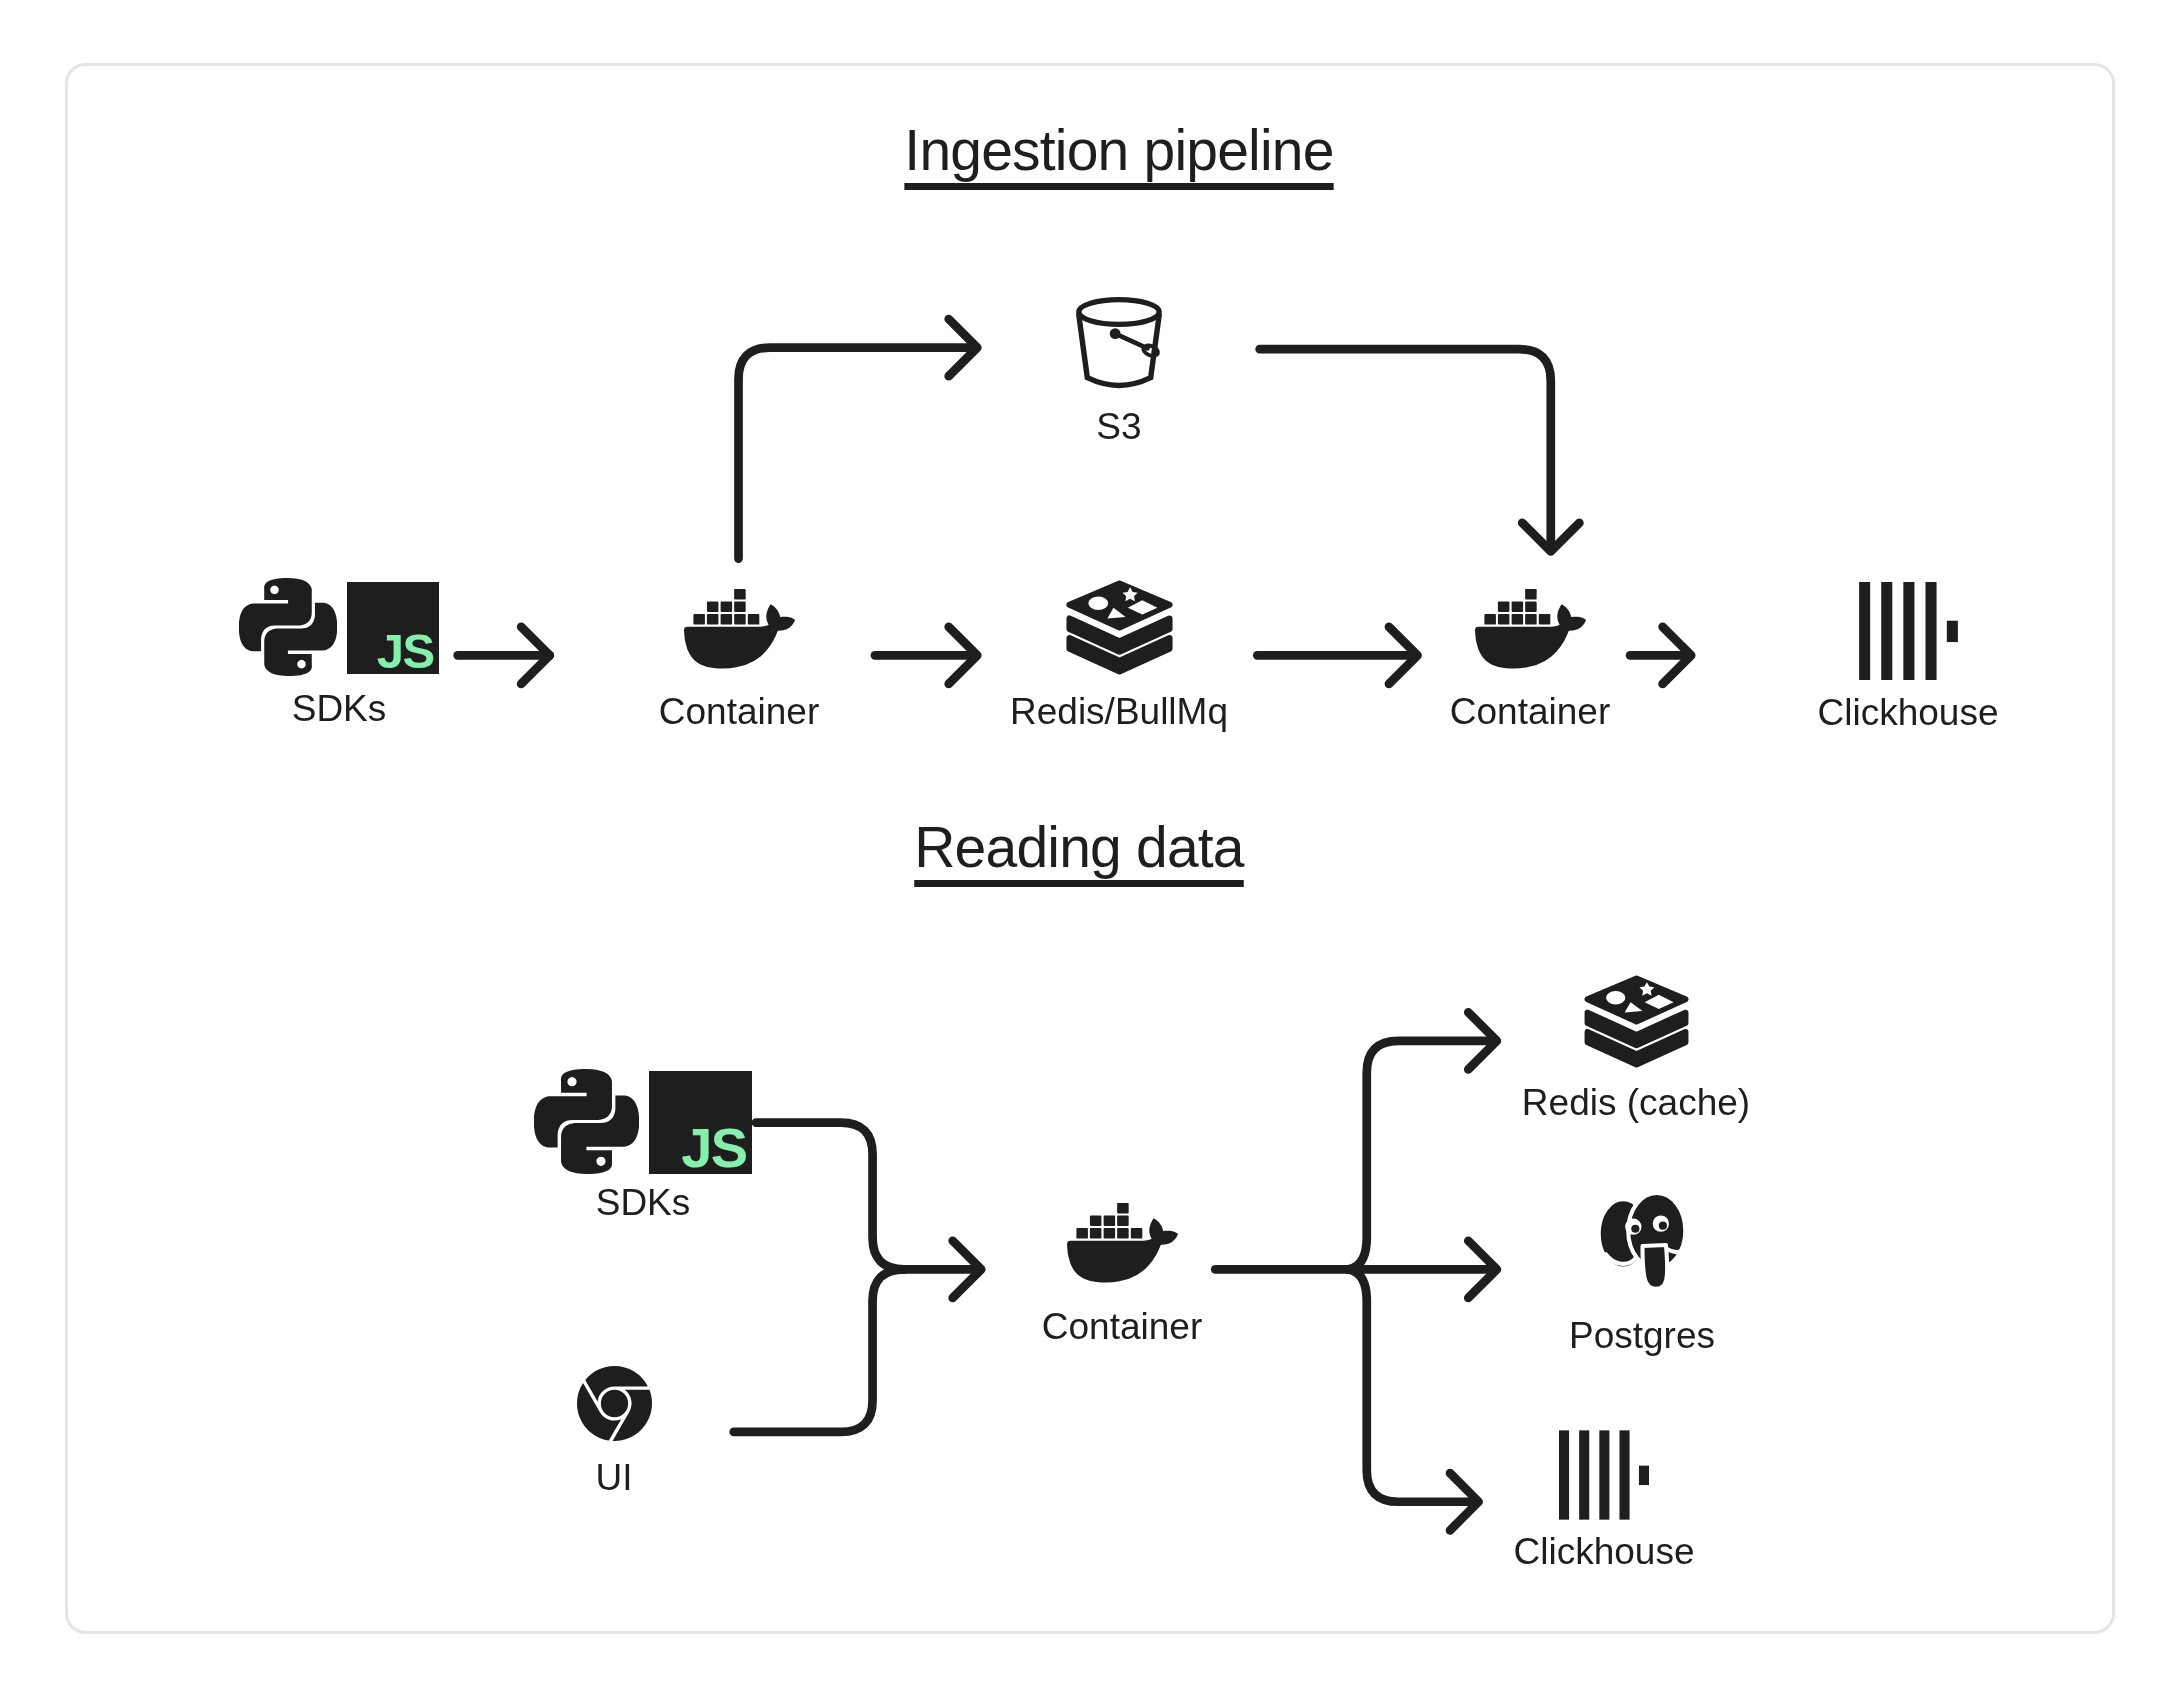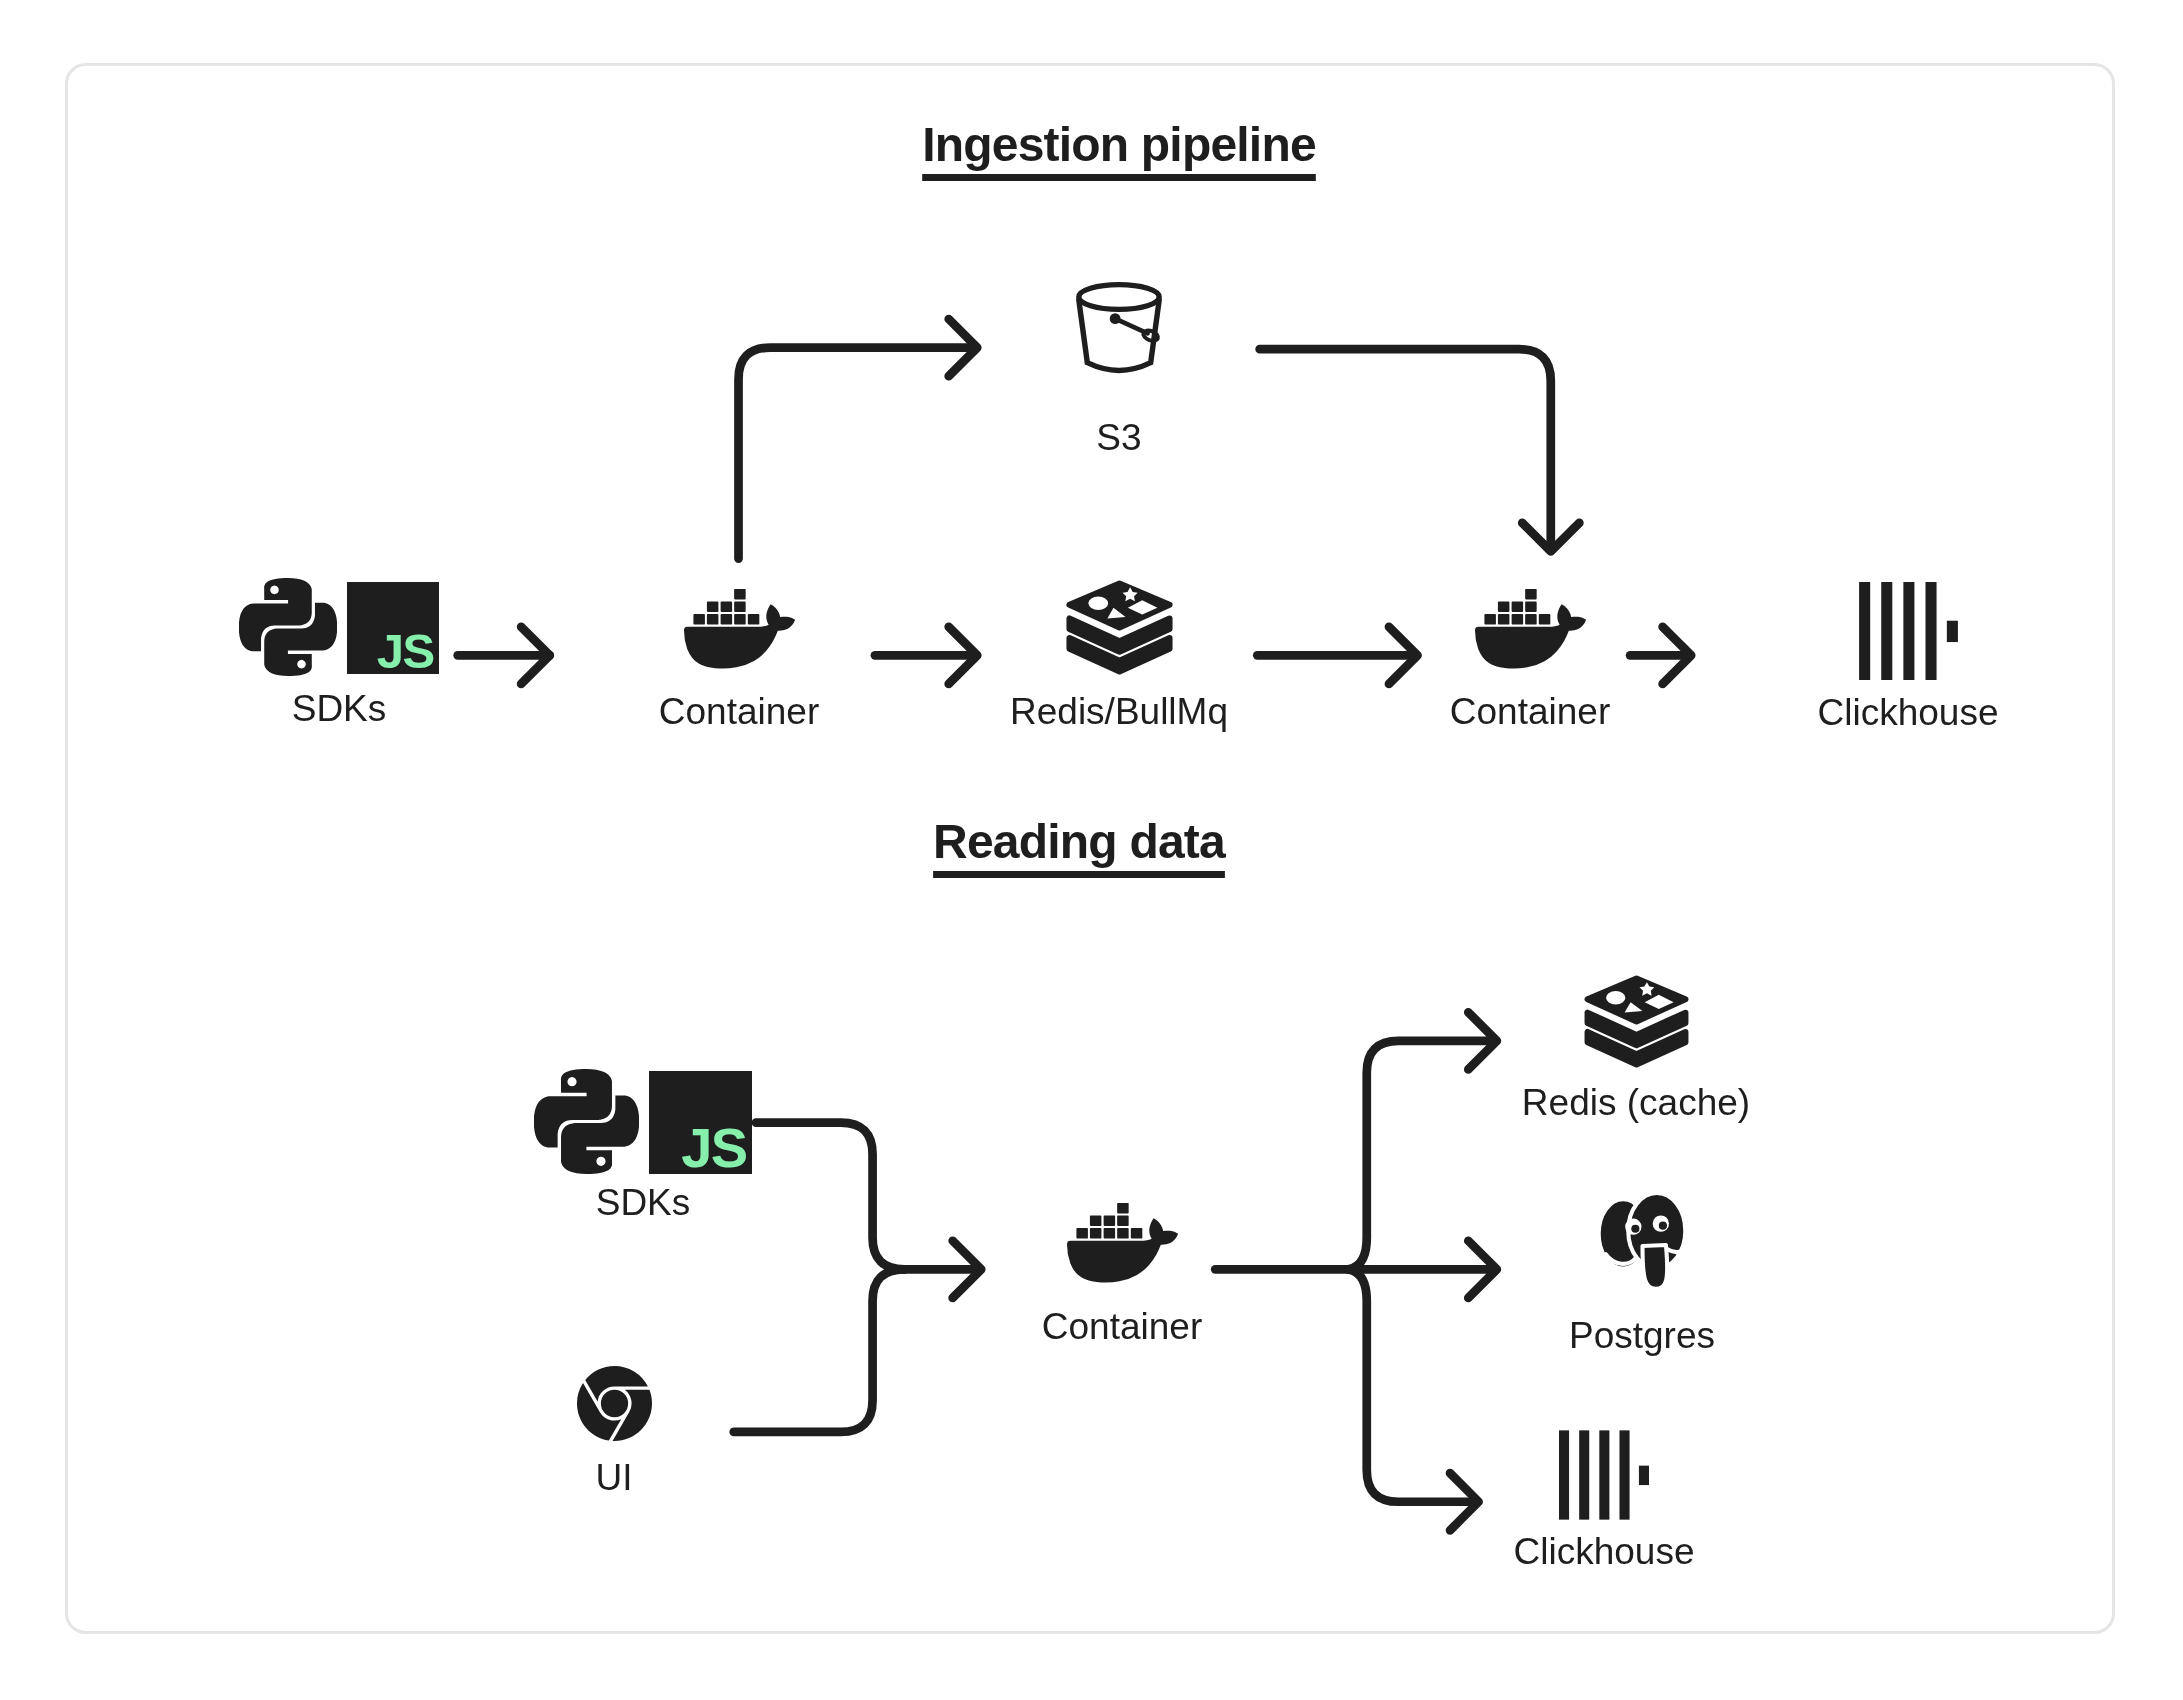--- a/index.html
+++ b/index.html
@@ -1,21 +1,21 @@
 <!DOCTYPE html>
 <html style="font-size:12.7px"><head>
 <meta charset="utf-8">
 <style>
   html,body{margin:0;padding:0;background:#ffffff;}
   body{width:2183px;height:1701px;position:relative;font-family:"Liberation Sans",sans-serif;color:#1e1e1e;}
   .stage{position:absolute;inset:0;}
   .card{position:absolute;left:65px;top:63px;width:2050px;height:1571px;background:#ffffff;border:3.2px solid #e5e5e5;border-radius:20.6px;box-sizing:border-box;}
   .edges{position:absolute;left:0;top:0;width:2183px;height:1701px;pointer-events:none;}
   .edge{fill:none;stroke:#1e1e1e;stroke-width:11;stroke-linecap:round;stroke-linejoin:round;}
-  .title{position:absolute;transform:translateX(-50%);font-size:48px;font-weight:700;letter-spacing:-0.8px;white-space:nowrap;text-decoration:underline;text-decoration-thickness:7.1px;text-underline-offset:12.7px;}
+  .title{position:absolute;transform:translateX(-50%);font-size:57px;font-weight:400;letter-spacing:-0.8px;white-space:nowrap;text-decoration:underline;text-decoration-thickness:7.1px;text-underline-offset:12.7px;}
   .node{position:absolute;display:flex;flex-direction:column;align-items:center;width:238px;margin-left:-119px;}
   .iconrow{display:flex;align-items:flex-start;gap:10.3px;}
   .label{font-size:37px;line-height:1.05;white-space:nowrap;text-align:center;color:#1e1e1e;}
   .ico{display:block;}
   .js-badge{background:#1e1e1e;display:flex;align-items:flex-end;justify-content:flex-end;box-sizing:border-box;padding:0 5.6px 3.2px 0;}
   .js-badge span{color:#86efac;font-weight:700;line-height:0.8;letter-spacing:-1.6px;}
 </style>
 </head>
 <body>
 
@@ -90,21 +90,21 @@
     <div class="label" style="margin-top:14.3px;">SDKs</div>
   </div>
 
   <div class="node" style="left:739px;top:589px;">
     <svg class="ico" width="111" height="86" viewBox="0 3.4 24 18.6" fill="#1e1e1e">
         <path d="M13.983 11.078h2.119a.186.186 0 00.186-.185V9.006a.186.186 0 00-.186-.186h-2.119a.185.185 0 00-.185.185v1.888c0 .102.083.185.185.185m-2.954-5.43h2.118a.186.186 0 00.186-.186V3.574a.186.186 0 00-.186-.185h-2.118a.185.185 0 00-.185.185v1.888c0 .102.082.185.185.185m0 2.716h2.118a.187.187 0 00.186-.186V6.29a.186.186 0 00-.186-.185h-2.118a.185.185 0 00-.185.185v1.887c0 .102.082.185.185.186m-2.93 0h2.12a.186.186 0 00.184-.186V6.29a.185.185 0 00-.185-.185H8.1a.185.185 0 00-.185.185v1.887c0 .102.083.185.185.186m-2.964 0h2.119a.186.186 0 00.185-.186V6.29a.185.185 0 00-.185-.185H5.136a.186.186 0 00-.186.185v1.887c0 .102.084.185.186.186m5.893 2.715h2.118a.186.186 0 00.186-.185V9.006a.186.186 0 00-.186-.186h-2.118a.185.185 0 00-.185.185v1.888c0 .102.082.185.185.185m-2.93 0h2.12a.185.185 0 00.184-.185V9.006a.185.185 0 00-.184-.186h-2.12a.185.185 0 00-.184.185v1.888c0 .102.083.185.185.185m-2.964 0h2.119a.185.185 0 00.185-.185V9.006a.185.185 0 00-.184-.186h-2.12a.186.186 0 00-.186.186v1.887c0 .102.084.185.186.185m-2.92 0h2.12a.185.185 0 00.184-.185V9.006a.185.185 0 00-.184-.186h-2.12a.185.185 0 00-.184.185v1.888c0 .102.082.185.185.185M23.763 9.89c-.065-.051-.672-.51-1.954-.51-.338.001-.676.03-1.01.087-.248-1.7-1.653-2.53-1.716-2.566l-.344-.199-.226.327c-.284.438-.49.922-.612 1.43-.23.97-.09 1.882.403 2.661-.595.332-1.55.413-1.744.42H.751a.751.751 0 00-.75.748 11.376 11.376 0 00.692 4.062c.545 1.428 1.355 2.48 2.41 3.124 1.18.723 3.1 1.137 5.275 1.137.983.003 1.963-.086 2.93-.266a12.248 12.248 0 003.823-1.389c.98-.567 1.86-1.288 2.61-2.136 1.252-1.418 1.998-2.997 2.553-4.4h.221c1.372 0 2.215-.549 2.68-1.009.309-.293.55-.65.707-1.046l.098-.288Z"></path>
       </svg>
     <div class="label" style="margin-top:18px;">Container</div>
   </div>
 
-  <div class="node" style="left:1119px;top:280px;gap:26px;">
+  <div class="node" style="left:1119px;top:295px;">
     <svg class="ico" width="94" height="102" viewBox="0 0 120 132">
       <ellipse cx="60" cy="22" rx="52" ry="16" fill="#ffffff" stroke="#1e1e1e" stroke-width="7"></ellipse>
       <path d="M8,26 L19,107 Q60,127 101,107 L112,26" fill="none" stroke="#1e1e1e" stroke-width="7" stroke-linecap="round"></path>
       <circle cx="55" cy="50" r="7" fill="#1e1e1e"></circle>
       <path d="M55,50 L97,69" fill="none" stroke="#1e1e1e" stroke-width="6" stroke-linecap="round"></path>
       <ellipse cx="101" cy="72" rx="10" ry="6" fill="none" stroke="#1e1e1e" stroke-width="5" transform="rotate(22 101 72)"></ellipse>
     </svg>
     <div class="label" style="margin-top:11px;">S3</div>
   </div>
 

